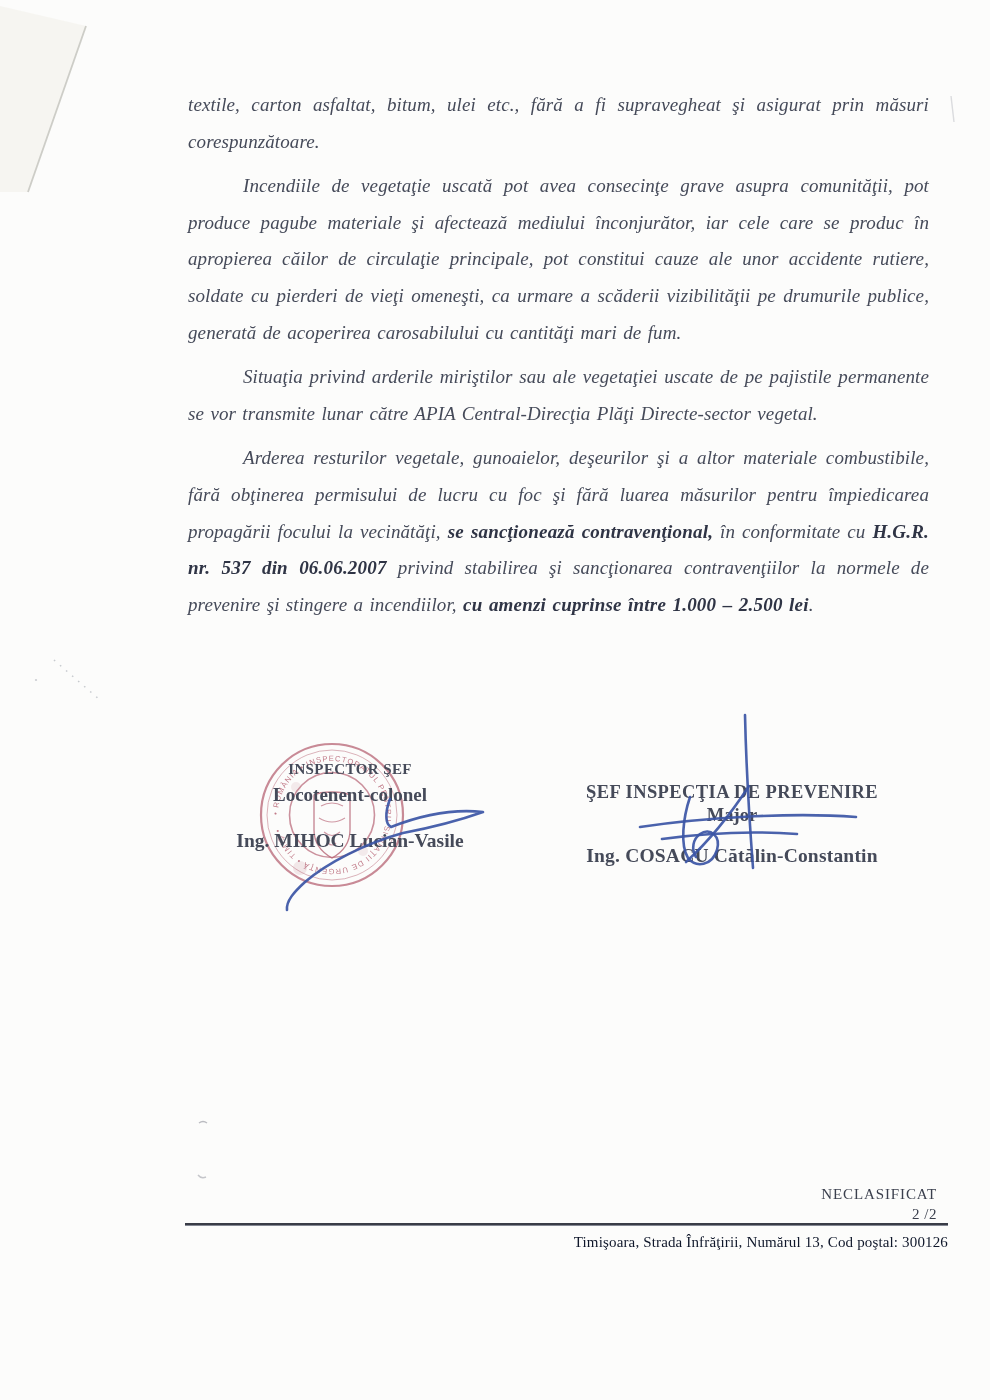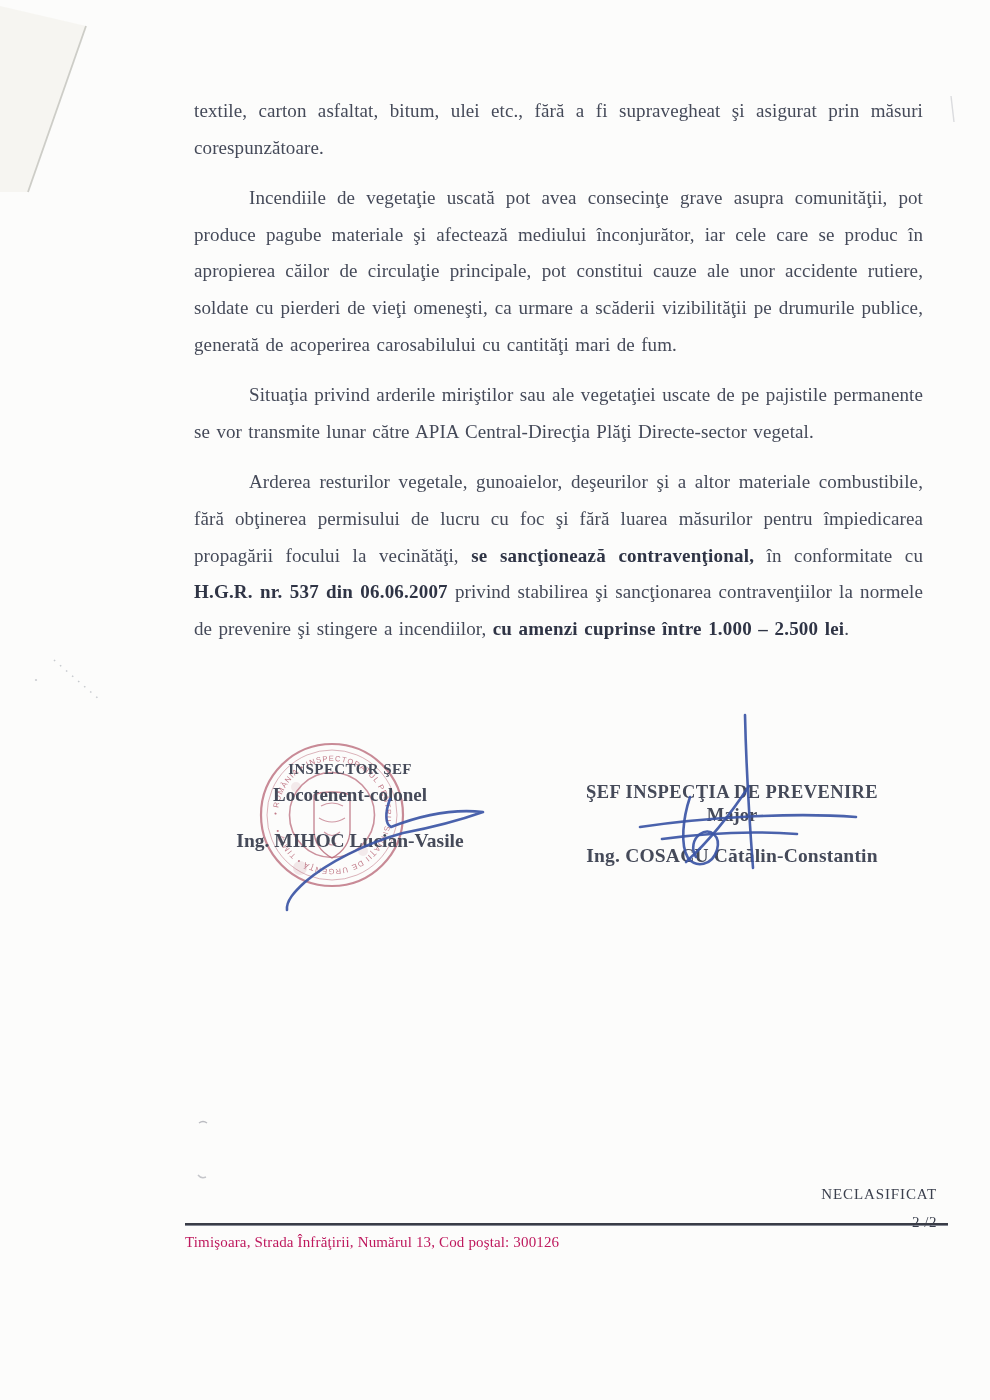--- a/index.html
+++ b/index.html
@@ -16,50 +16,50 @@
   svg.overlay { position: absolute; left: 0; top: 0; pointer-events: none; }
   #stamp-layer { z-index: 1; }
   #stroke-layer { z-index: 3; }
 
   .body-text {
     position: absolute; left: 180px; top: 79px; width: 757px;
     font-size: 19px; line-height: 36.6px;
     text-align: justify; letter-spacing: 0.1px; word-spacing: 1.5px;
     z-index: 2;
   }
-  .para { margin: 14px; }
+  .para { margin: 8px; font-style: italic; }
   .para.indent { text-indent: 55px; }
   .para b { font-weight: bold; color: var(--ink_bold, #2f3445); letter-spacing: 0.2px; }
 
   .sig-block { position: absolute; text-align: center; z-index: 2; font-weight: bold; }
   .sig-left  { left: 223px; top: 756px; width: 254px; }
   .sig-right { left: 586px; top: 780px; width: 292px; }
   .sig-title { font-size: 15px; line-height: 26px; letter-spacing: 0.4px; }
   .sig-rank  { font-size: 19px; line-height: 26px; }
   .sig-right .sig-title { font-size: 18.5px; line-height: 24px; text-align: right; }
   .sig-right .sig-rank  { font-size: 18.5px; line-height: 23px; }
   .sig-name  { font-size: 19.5px; line-height: 24px; }
   .sig-left  .sig-name { margin-top: 21px; }
   .sig-right .sig-name { margin-top: 17px; letter-spacing: 0.2px; }
 
   .classification {
     position: absolute; right: 53px; top: 1186px; z-index: 2;
     text-align: right; font-weight: normal; font-size: 15px; line-height: 16px;
     letter-spacing: 0.9px; color: #3a3f4d;
   }
-  .classification .page-num { margin-top: 12px; letter-spacing: 0.5px; }
+  .classification .page-num { margin-top: 4px; letter-spacing: 0.5px; }
 
   .footer-sep {
     position: absolute; left: 185px; top: 1223px; width: 763px; height: 2px; z-index: 2;
     border-top: 2px solid #393c46;
     border-bottom: 1px solid rgba(92, 97, 112, 0.75);
   }
   .footer-address {
     position: absolute; left: 185px; top: 1231px; width: 763px; z-index: 2;
-    text-align: left; font-size: 15px; line-height: 22px; color: #be185d;
+    text-align: right; font-size: 15px; line-height: 22px; color: #0f172a;
     letter-spacing: 0.15px;
   }
 
   .stamp-ring-text {
     font-family: "Liberation Sans", sans-serif;
     font-size: 7.6px; letter-spacing: 1.05px;
     fill: var(--stamp, #ad4f62);
   }
   .stamp-line { stroke: var(--stamp, #ad4f62); fill: none; }
   .sig-stroke { stroke: var(--signature, #3b55a5); fill: none; stroke-width: 2.6;

